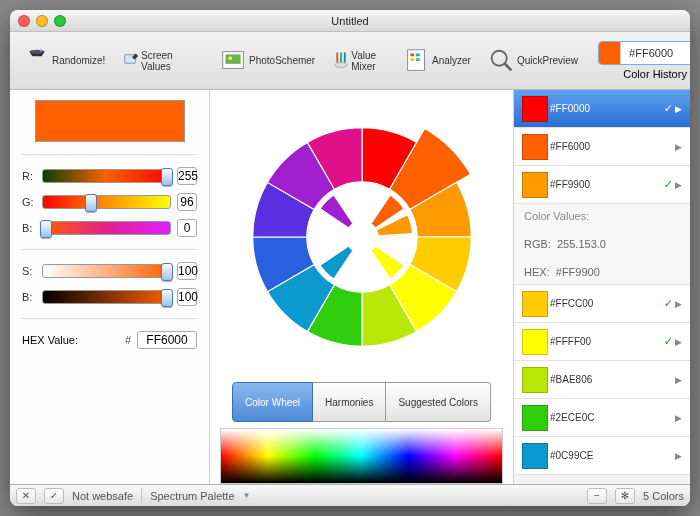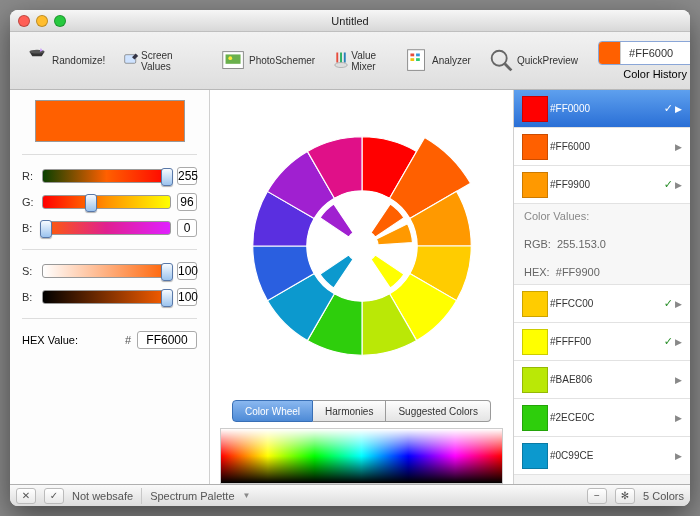--- a/index.html
+++ b/index.html
@@ -32,21 +32,21 @@
 .numbox { width:20px; height:18px; border:1px solid #aaa; border-radius:3px; text-align:center; font-size:12px; line-height:16px; background:#fff; }
 .hr { height:1px; background:#ddd; margin:4px 0; }
 .hexrow { display:flex; align-items:center; gap:6px; }
 .hexrow .hash { color:#555; }
 .hexfield { width:60px; height:18px; border:1px solid #aaa; border-radius:3px; text-align:center; line-height:16px; font-size:12px; background:#fff; }
 .panel-center { flex:1; display:flex; flex-direction:column; align-items:center; padding:8px 10px 0; background:#fff; border-right:1px solid #d0d0d0; position:relative; }
 .wheel-area { flex:1; display:flex; align-items:center; justify-content:center; width:100%; }
 .wheel { width:230px; height:230px; position:relative; }
 .wheel svg { width:100%; height:100%; }
 .segbtns { display:flex; gap:0; margin:6px 0; }
-.segbtns button { height:22px; padding:0 12px; background:linear-gradient(#fdfdfd,#e4e4e4); border:1px solid #9a9a9a; font-size:10px; color:#333; cursor:pointer; }
+.segbtns button { height:40px; padding:0 12px; background:linear-gradient(#fdfdfd,#e4e4e4); border:1px solid #9a9a9a; font-size:10px; color:#333; cursor:pointer; }
 .segbtns button:first-child{ border-radius:4px 0 0 4px; }
 .segbtns button:last-child{ border-radius:0 4px 4px 0; border-left:none; }
 .segbtns button.mid{ border-left:none; }
 .segbtns button.sel{ background:linear-gradient(#8ab8f0,#4d8ad6); color:#fff; border-color:#396fb5; }
 .spectrum { width:100%; height:56px; border:1px solid #ccc; margin-bottom:0; }
 .panel-right { width: 176px; display:flex; flex-direction:column; background:#f4f4f4; }
 .swlist { flex:1; overflow-y:auto; }
 .swrow { height:38px; display:flex; align-items:center; padding:0 8px; gap:2px; border-bottom:1px solid #e2e2e2; background:#fff; cursor:pointer; }
 .swrow.sel { background:linear-gradient(#5ea0ee,#2a6fd6); color:#fff; }
 .swrow.sel .rowhex{color:#fff;}

